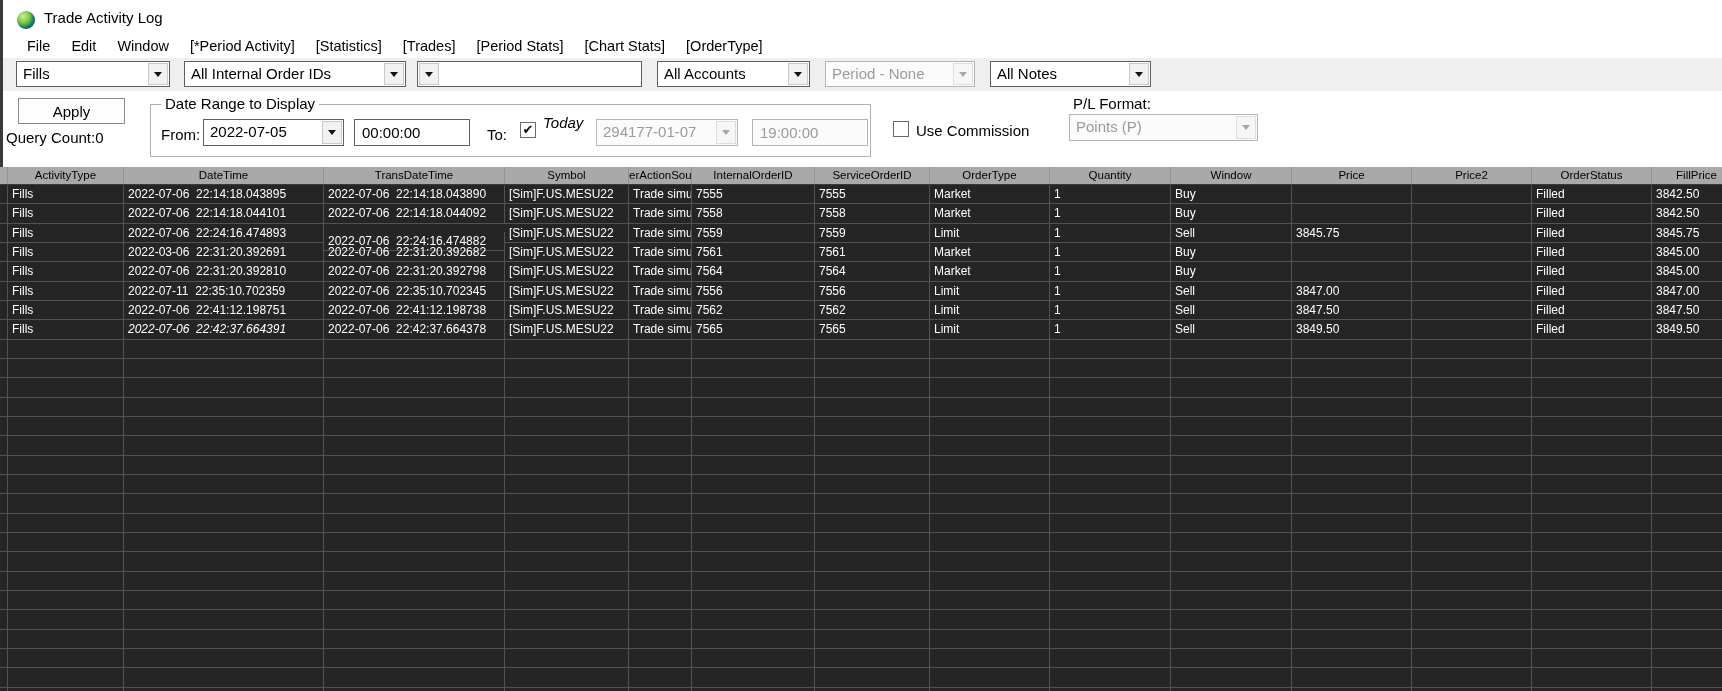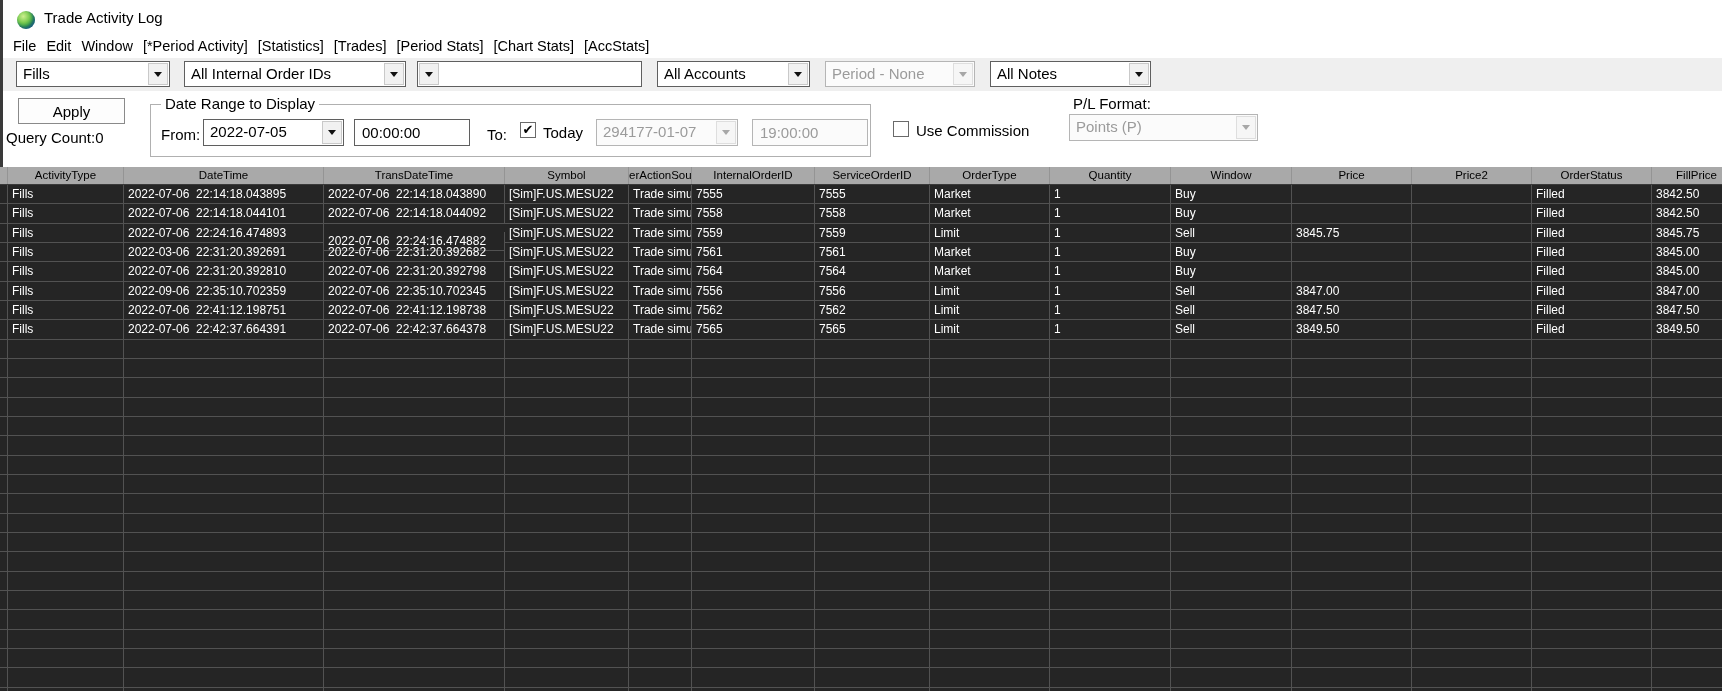--- a/index.html
+++ b/index.html
@@ -11,21 +11,21 @@
 
   
   .titlebar { position:absolute; left:3px; top:0; right:0; height:34px; background:#ffffff; }
   .app-icon { position:absolute; left:14px; top:11px; width:18px; height:18px; border-radius:50%;
               background: radial-gradient(circle at 35% 30%, #cdf08e 0%, #7ccb52 35%, #2f9e44 62%, #1b6fb5 100%);
               box-shadow: inset -2px -2px 3px rgba(20,60,140,.55); }
   .title-text { position:absolute; left:41px; top:9px; font-size:15px; color:#000; }
 
   
   .menubar { position:absolute; left:3px; top:34px; right:0; height:24px; background:#ffffff;
-             display:flex; align-items:center; padding-left:10px; gap:10px; font-size:14.5px; color:#000; }
+             display:flex; align-items:center; padding-left:24px; gap:21px; font-size:14.5px; color:#000; }
   .menubar span { white-space:nowrap; cursor:default; }
 
   
   .filter-band { position:absolute; left:3px; top:58px; right:0; height:33px; background:#efefef; }
 
   .combo { position:absolute; height:26px; background:#fff; border:1px solid #5f5f5f;
            display:flex; align-items:stretch; font-size:15px; color:#000; }
   .combo .txt { flex:1; padding:3px 5px 0 6px; white-space:nowrap; overflow:hidden; }
   .combo .arrow { width:20px; margin:1px; background:#f1f1f1; border:1px solid #c9c9c9;
                   display:flex; align-items:center; justify-content:center; }
@@ -79,21 +79,21 @@
 
 <div class="menubar">
   <span>File</span>
   <span>Edit</span>
   <span>Window</span>
   <span>[*Period Activity]</span>
   <span>[Statistics]</span>
   <span>[Trades]</span>
   <span>[Period Stats]</span>
   <span>[Chart Stats]</span>
-  <span>[AccStats]</span>
+  <span>[OrderType]</span>
 </div>
 
 <div class="filter-band"></div>
 
 <div class="combo" style="left:16px; top:61px; width:154px;">
   <div class="txt">Fills</div>
   <div class="arrow">
       <div class="tri"></div>
     </div>
 </div>
@@ -137,21 +137,21 @@
 <div class="lbl" style="left:161px; top:126px;">From:</div>
 <div class="combo" style="left:203px; top:119px; width:141px; height:27px;">
   <div class="txt">2022-07-05</div>
   <div class="arrow">
       <div class="tri"></div>
     </div>
 </div>
 <div class="tinput" style="left:354px; top:119px; width:116px;">00:00:00</div>
 <div class="lbl" style="left:487px; top:126px;">To:</div>
 <div class="checkbox" style="left:520px; top:122px;">✔</div>
-<div class="lbl" style="left:543px; top:124px;">Today</div>
+<div class="lbl" style="left:543px; top:114px;font-style:italic;">Today</div>
 <div class="combo disabled" style="left:596px; top:119px; width:142px; height:27px;">
   <div class="txt">294177-01-07</div>
   <div class="arrow">
       <div class="tri"></div>
     </div>
 </div>
 <div class="tinput disabled" style="left:752px; top:119px; width:116px;">19:00:00</div>
 
 <div class="checkbox" style="left:893px; top:121px;"></div>
 <div class="lbl" style="left:916px; top:122px;">Use Commission</div>
@@ -264,21 +264,21 @@
         <div class="cell" style="width: 121px;">1</div>
         <div class="cell" style="width: 121px;">Buy</div>
         <div class="cell" style="width: 120px;"></div>
         <div class="cell" style="width: 120px;"></div>
         <div class="cell" style="width: 120px;">Filled</div>
         <div class="cell" style="width: 90px;">3845.00</div>
       </div>
       <div class="trow">
         <div class="cell gutter" style="width: 8px;"></div>
         <div class="cell" style="width: 116px;">Fills</div>
-        <div class="cell" style="width: 200px;">2022-09-06  22:35:10.702359</div>
+        <div class="cell" style="width: 200px;">2022-07-11  22:35:10.702359</div>
         <div class="cell" style="width: 181px;">2022-07-06  22:35:10.702345</div>
         <div class="cell" style="width: 124px;">[Sim]F.US.MESU22</div>
         <div class="cell" style="width: 63px;">Trade simul</div>
         <div class="cell" style="width: 123px;">7556</div>
         <div class="cell" style="width: 115px;">7556</div>
         <div class="cell" style="width: 120px;">Limit</div>
         <div class="cell" style="width: 121px;">1</div>
         <div class="cell" style="width: 121px;">Sell</div>
         <div class="cell" style="width: 120px;">3847.00</div>
         <div class="cell" style="width: 120px;"></div>
@@ -298,21 +298,21 @@
         <div class="cell" style="width: 121px;">1</div>
         <div class="cell" style="width: 121px;">Sell</div>
         <div class="cell" style="width: 120px;">3847.50</div>
         <div class="cell" style="width: 120px;"></div>
         <div class="cell" style="width: 120px;">Filled</div>
         <div class="cell" style="width: 90px;">3847.50</div>
       </div>
       <div class="trow">
         <div class="cell gutter" style="width: 8px;"></div>
         <div class="cell" style="width: 116px;">Fills</div>
-        <div class="cell" style="width: 200px;">2022-07-06  22:42:37.664391</div>
+        <div class="cell" style="width: 200px; font-style: italic;">2022-07-06  22:42:37.664391</div>
         <div class="cell" style="width: 181px;">2022-07-06  22:42:37.664378</div>
         <div class="cell" style="width: 124px;">[Sim]F.US.MESU22</div>
         <div class="cell" style="width: 63px;">Trade simul</div>
         <div class="cell" style="width: 123px;">7565</div>
         <div class="cell" style="width: 115px;">7565</div>
         <div class="cell" style="width: 120px;">Limit</div>
         <div class="cell" style="width: 121px;">1</div>
         <div class="cell" style="width: 121px;">Sell</div>
         <div class="cell" style="width: 120px;">3849.50</div>
         <div class="cell" style="width: 120px;"></div>

